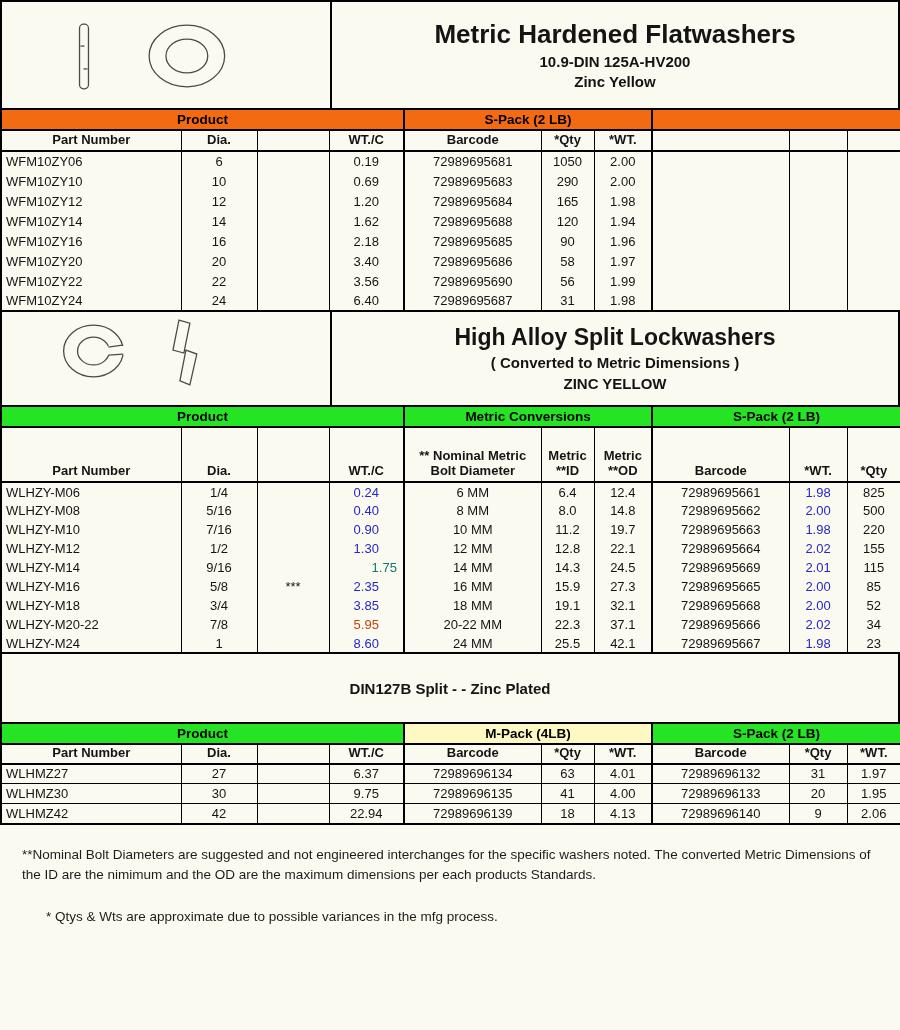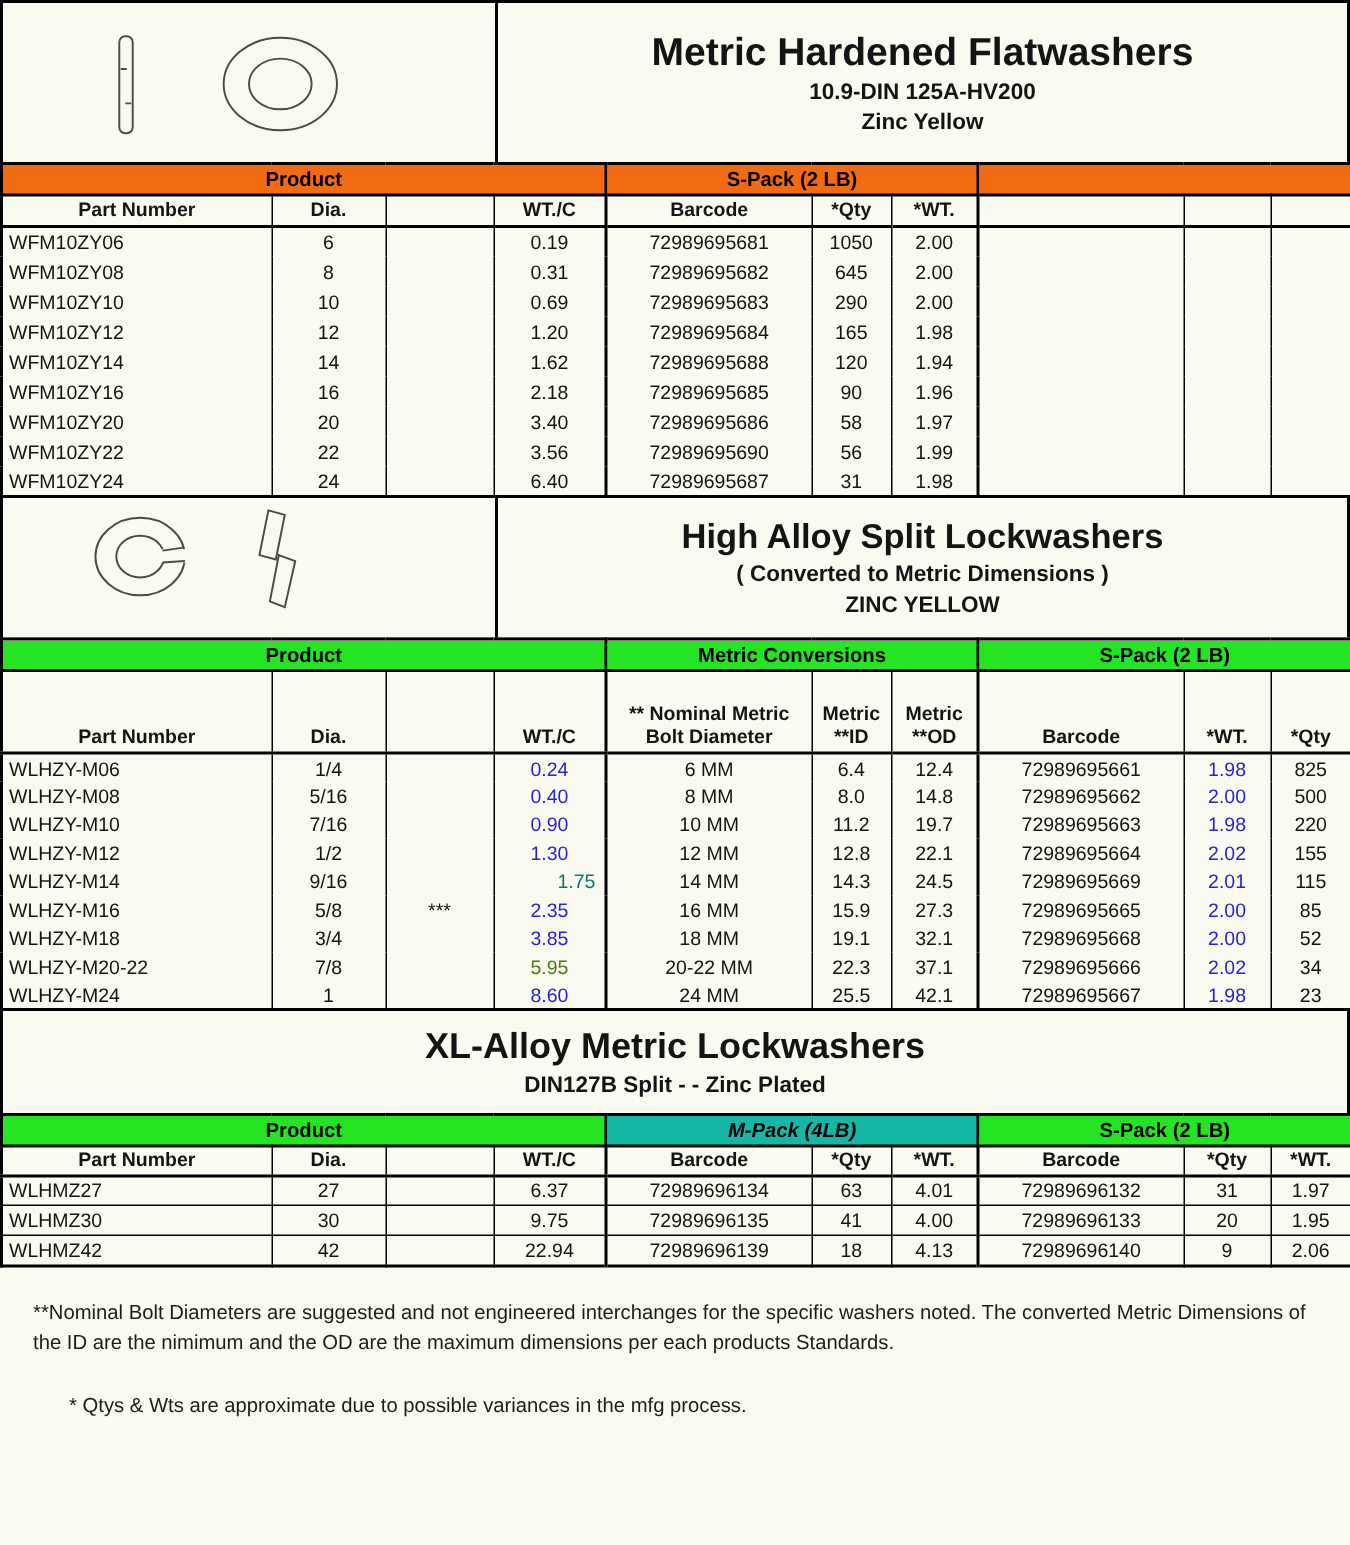--- a/index.html
+++ b/index.html
@@ -97,32 +97,20 @@
           <th></th>
           <th></th>
         </tr>
         <tr class="data">
           <td class="al">WFM10ZY06</td>
           <td>6</td>
           <td></td>
           <td>0.19</td>
           <td class="gL">72989695681</td>
           <td>1050</td>
-          <td>2.00</td>
-          <td class="gL"></td>
-          <td></td>
-          <td></td>
-        </tr>
-        <tr class="data">
-          <td class="al">WFM10ZY08</td>
-          <td>8</td>
-          <td></td>
-          <td>0.31</td>
-          <td class="gL">72989695682</td>
-          <td>645</td>
           <td>2.00</td>
           <td class="gL"></td>
           <td></td>
           <td></td>
         </tr>
         <tr class="data">
           <td class="al">WFM10ZY10</td>
           <td>10</td>
           <td></td>
           <td>0.69</td>
@@ -341,21 +329,21 @@
           <td>19.1</td>
           <td>32.1</td>
           <td class="gL">72989695668</td>
           <td style="color: rgb(38, 38, 200);">2.00</td>
           <td>52</td>
         </tr>
         <tr class="data">
           <td class="al">WLHZY-M20-22</td>
           <td>7/8</td>
           <td></td>
-          <td style="color: #4d7c0f; margin-top: 46px;">5.95</td>
+          <td style="color: #c2410c; margin-top: 46px;">5.95</td>
           <td class="gL">20-22 MM</td>
           <td>22.3</td>
           <td>37.1</td>
           <td class="gL">72989695666</td>
           <td style="color: rgb(38, 38, 200);">2.02</td>
           <td>34</td>
         </tr>
         <tr class="data">
           <td class="al">WLHZY-M24</td>
           <td>1</td>
@@ -366,41 +354,40 @@
           <td>42.1</td>
           <td class="gL">72989695667</td>
           <td style="color: rgb(38, 38, 200);">1.98</td>
           <td>23</td>
         </tr>
       </tbody>
     </table>
 
   <div class="sec s3">
     <div class="shead">
-      <div class="midtitle" style="font-size:24px">XL-Alloy Metric Lockwashers</div>
       <div class="sub">DIN127B Split - - Zinc Plated</div>
     </div>
   </div>
   <table class="t2">
       <colgroup>
         <col style="width: 180px;">
         <col style="width: 76px;">
         <col style="width: 72px;">
         <col style="width: 75px;">
         <col style="width: 137px;">
         <col style="width: 53px;">
         <col style="width: 58px;">
         <col style="width: 137px;">
         <col style="width: 58px;">
         <col style="width: 54px;">
       </colgroup>
       <tbody>
         <tr class="band">
           <td colspan="4" style="background: rgb(36, 228, 36);">Product</td>
-          <td colspan="3" style="background: #14b8a6; font-style: italic;">M-Pack (4LB)</td>
+          <td colspan="3" style="background: #fef9c3;">M-Pack (4LB)</td>
           <td colspan="3" style="background: rgb(36, 228, 36);">S-Pack (2 LB)</td>
         </tr>
         <tr class="hdr">
           <th>Part Number</th>
           <th>Dia.</th>
           <th></th>
           <th>WT./C</th>
           <th class="gL">Barcode</th>
           <th>*Qty</th>
           <th>*WT.</th>

